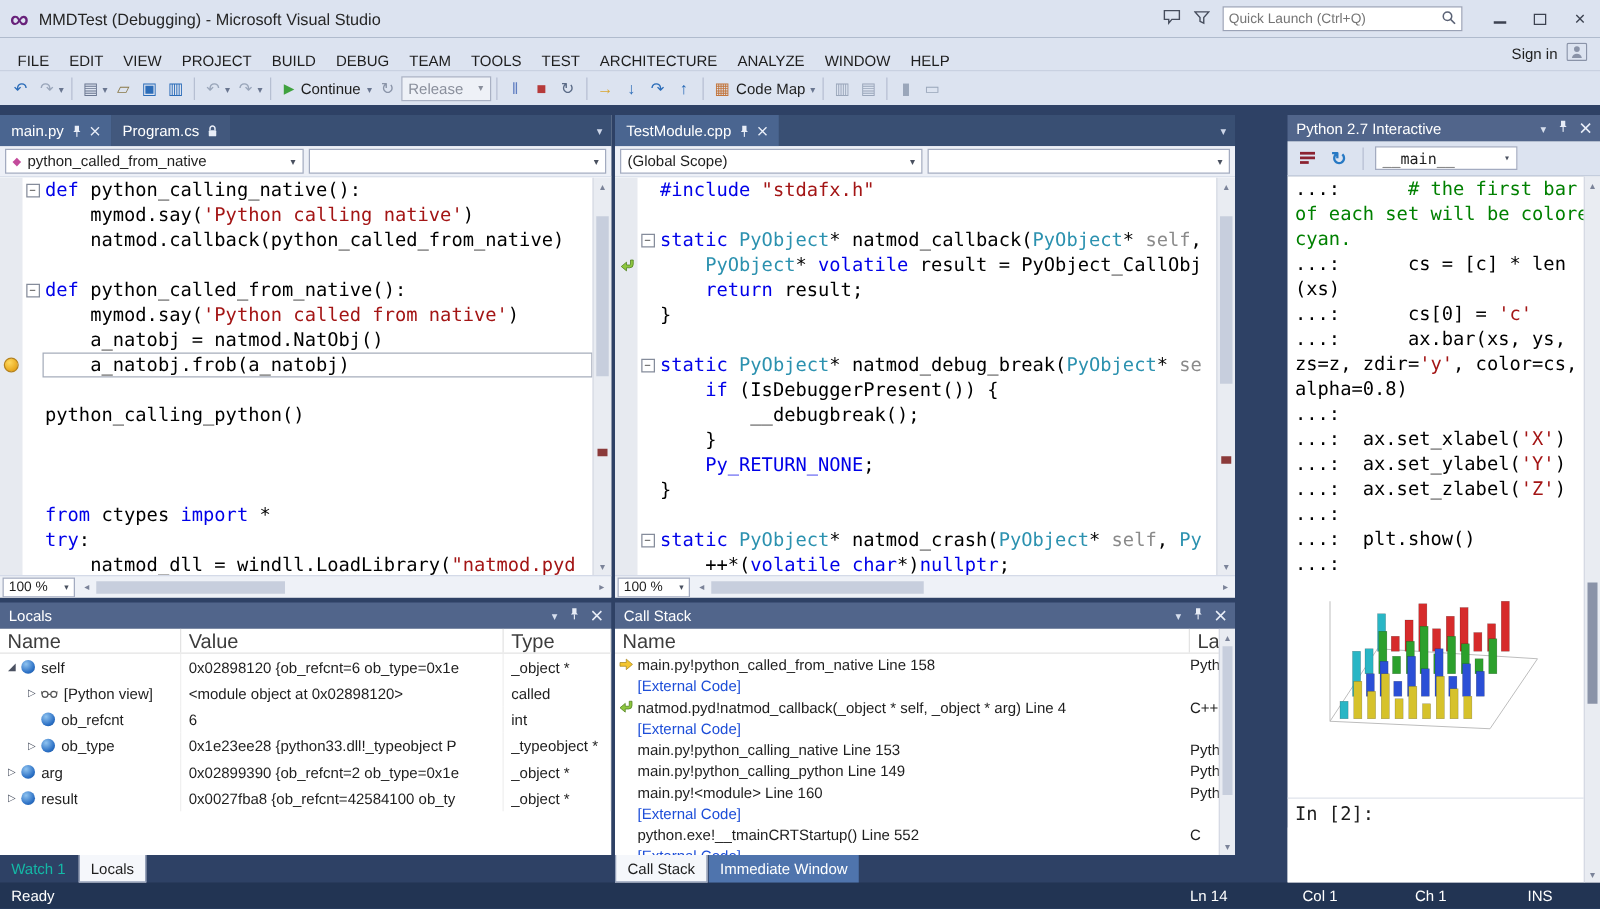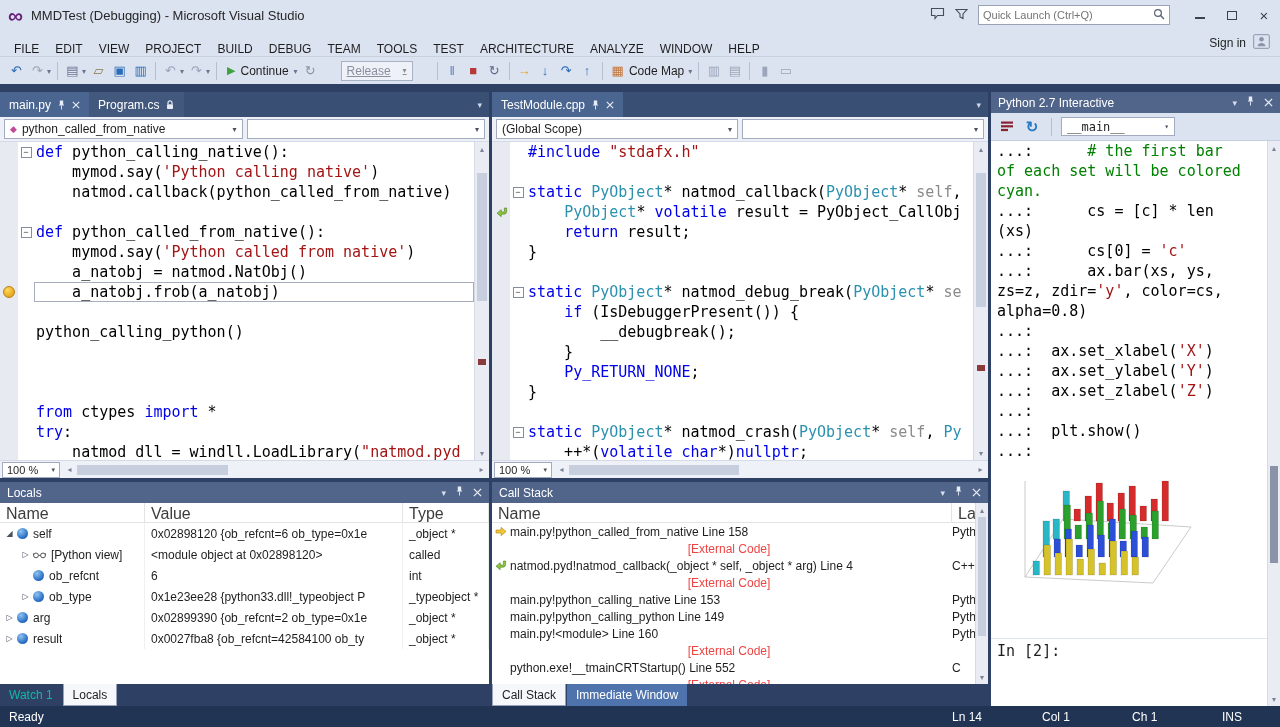--- a/index.html
+++ b/index.html
@@ -22,21 +22,21 @@
 .menubar{height:26px;background:#dce3f0;display:flex;align-items:center;padding-left:6px;}
 .menu-item{padding:5px 8px;font-size:12px;color:#1e1e1e;}
 .menu-right{margin-left:auto;display:flex;align-items:center;gap:7px;padding-right:10px;}
 
 .toolbar{height:28px;background:#dce3f0;border-top:1px solid #c9d1e1;display:flex;align-items:center;padding-left:6px;}
 .tb-icon{width:21px;height:22px;display:flex;align-items:center;justify-content:center;font-size:13px;}
 .tb-sep{width:1px;height:18px;background:#b6bfd2;margin:0 4px;}
 .tb-caret{font-size:8px;color:#6a7690;margin:2px 2px 0 -1px;}
 .continue-btn{display:flex;align-items:center;gap:5px;padding:2px 6px;font-size:12px;}
 .play{color:#3fa23f;font-size:11px;}
-.tb-combo{width:72px;height:20px;border:1px solid #a9b1c4;background:#eef1f7;color:#8a8f9c;display:flex;align-items:center;padding:0 5px;font-size:12px;margin:0 20px;text-decoration:underline;}
+.tb-combo{width:72px;height:20px;border:1px solid #a9b1c4;background:#eef1f7;color:#8a8f9c;display:flex;align-items:center;padding:0 5px;font-size:12px;margin:0 0;}
 .tb-combo .dd-caret{margin-left:auto;font-size:8px;color:#8a8f9c;}
 .codemap{display:flex;align-items:center;gap:5px;padding:0 5px;font-size:12px;}
 .cm-ic{color:#c2743a;font-size:13px;}
 
 
 .main{display:flex;gap:3px;height:622px;background:#2e4165;padding-top:8px;}
 .col{display:flex;flex-direction:column;gap:4px;min-width:0;}
 .col-left{width:489px;}
 .col-mid{width:496px;}
 .col-right{flex:1;}
@@ -90,21 +90,21 @@
 .lc-name{width:145px;flex:none;}
 .lc-value{width:258px;flex:none;}
 .lc-type{flex:1;min-width:0;}
 .lrow{display:flex;height:21px;align-items:stretch;font-size:12px;}
 .lcell{display:flex;align-items:center;padding:0 6px;border-right:1px solid #f0f0f0;overflow:hidden;white-space:nowrap;}
 .exp{width:11px;font-size:8px;color:#4a5161;text-align:center;flex:none;}
 .ball{width:11px;height:11px;border-radius:50%;background:radial-gradient(circle at 35% 30%,#8fc3f0,#2a6fc4 65%,#1c4f92);flex:none;margin-left:2px;}
 .row-ic{display:flex;align-items:center;flex:none;margin-left:2px;}
 .lname-txt{margin-left:5px;overflow:hidden;}
 .srow{display:flex;height:17px;align-items:center;font-size:12px;}
-.srow.ext{color:#ef4444;text-align:center;}
+.srow.ext{color:#1d4ed8;}
 .s-marker{width:18px;flex:none;display:flex;justify-content:center;align-items:center;}
 .s-name{flex:1;min-width:0;overflow:hidden;white-space:nowrap;padding-right:4px;}
 .s-lang{width:36px;flex:none;overflow:hidden;white-space:nowrap;}
 .sh-name{flex:1;}
 .sh-lang{width:36px;flex:none;border-right:none;}
 .tw-tabs{height:22px;display:flex;gap:1px;align-items:stretch;flex:none;}
 .tw-tab{padding:0 9px;display:flex;align-items:center;color:#14b8a6;font-size:12px;}
 .tw-tab.active{background:#f5f7fb;color:#1e1e1e;border:1px solid #97a2ba;border-top:none;}
 .tw-tab.hl{background:#4f74ad;color:#fff;}
 
@@ -580,21 +580,21 @@
           </div>
         </div>
         <div class="tw-tabs" id="stack-tabs">
             <div class="tw-tab active">Call Stack</div>
             <div class="tw-tab hl">Immediate Window</div>
           </div>
       </div>
     </div>
 
     <div class="col col-right">
-      <div class="toolwin" style="flex:1;">
+      <div class="toolwin" style="flex:1;margin-left:39px;">
         <div class="tw-title">
           <span>Python 2.7 Interactive</span>
           <span class="tw-btns">
             <span class="tw-caret">▾</span>
             <span><svg width="9" height="12" viewBox="0 0 10 12">
                   <path d="M3.1 1h3.8v4.3l1.3 1.3H1.8l1.3-1.3z" fill="#e8edf7"></path>
                   <rect x="4.5" y="6.6" width="1" height="4.4" fill="#e8edf7"></rect>
                 </svg></span>
             <span><svg width="9" height="9" viewBox="0 0 10 10">
                   <path d="M1 1l8 8M9 1l-8 8" stroke="#e8edf7" stroke-width="1.4"></path>

